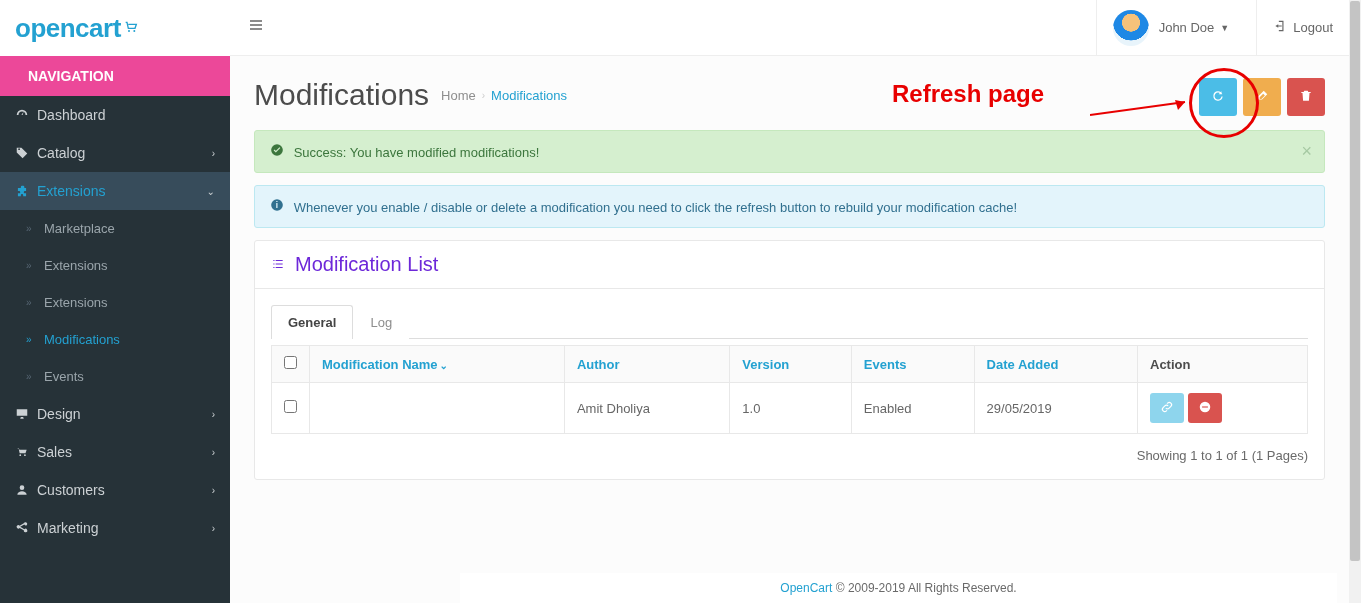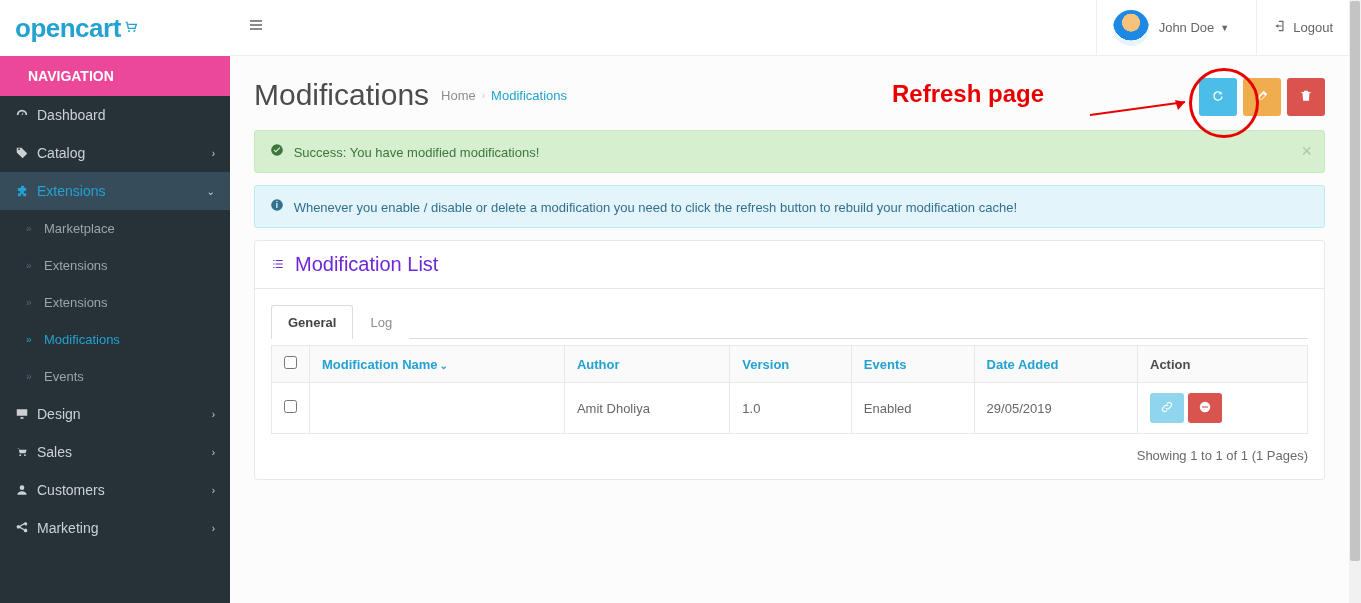--- a/index.html
+++ b/index.html
@@ -346,17 +346,20 @@
               </button>
             </td>
           </tr>
         </tbody>
       </table>
 
       <div class="pagination-text">Showing 1 to 1 of 1 (1 Pages)</div>
     </div>
   </div>
 
+  <div class="footer">
+    <a>OpenCart</a><span> © 2009-2019 All Rights Reserved.</span>
+  </div>
 </div>
 
 <div class="scroll-track">
   <div class="scroll-thumb"></div>
 </div>
 
 </body></html>

